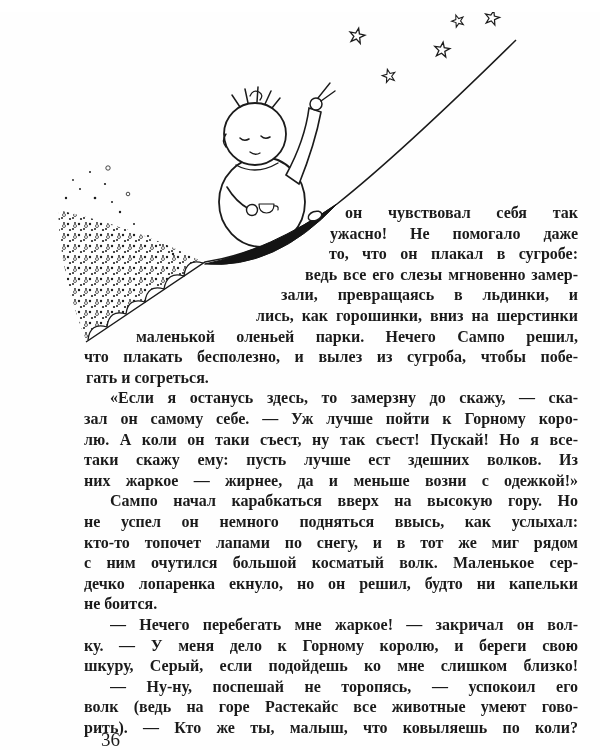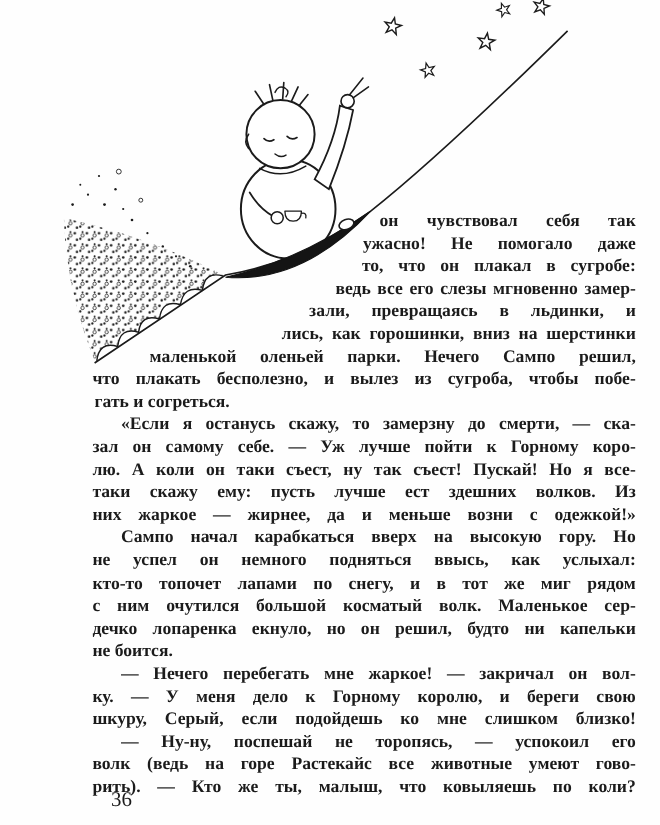--- a/index.html
+++ b/index.html
@@ -1,20 +1,20 @@
 <!DOCTYPE html>
 <html><head>
 <meta charset="utf-8">
 <style>
   html,body{margin:0;padding:0;}
   body{
     width:600px;height:750px;background:#ffffff;position:relative;
     overflow:hidden;font-family:"Liberation Serif",serif;
   }
-  .page{position:absolute;inset:0;background:#fefefe;}
+  .page{position:absolute;inset:0;background:#fefefe;margin-top:12px;}
   svg.illus{position:absolute;top:0;left:0;}
   .line{
     position:absolute;height:21px;line-height:21px;overflow:hidden;
     font-size:16px;font-weight:700;color:#1b1b1b;
   }
   .j{text-align:justify;text-align-last:justify;}
   .pagenum{
     position:absolute;top:717px;left:101px;
     font-size:19px;font-weight:400;color:#1b1b1b;
   }
@@ -93,21 +93,21 @@
     <div class="line j" style="top:190px;left:345px;width:233px">он чувствовал себя так</div>
     <div class="line j" style="top:211px;left:330px;width:248px">ужасно! Не помогало даже</div>
     <div class="line j" style="top:231px;left:329px;width:249px">то, что он плакал в сугробе:</div>
     <div class="line j" style="top:252px;left:305px;width:273px">ведь все его слезы мгновенно замер-</div>
     <div class="line j" style="top:272px;left:281px;width:297px">зали, превращаясь в льдинки, и скатыва-</div>
     <div class="line j" style="top:293px;left:256px;width:322px">лись, как горошинки, вниз на шерстинки его</div>
     <div class="line j" style="top:314px;left:136px;width:442px">маленькой оленьей парки. Нечего Сампо решил,</div>
     <div class="line j" style="top:334px;left:84px;width:494px">что плакать бесполезно, и вылез из сугроба, чтобы побе-</div>
     <div class="line" style="top:355px;left:86px;width:494px">гать и согреться.</div>
 
-    <div class="line j" style="top:375px;left:110px;width:468px">«Если я останусь скажу, то замерзну до смерти, — ска-</div>
+    <div class="line j" style="top:375px;left:110px;width:468px">«Если я останусь здесь, то замерзну до скажу, — ска-</div>
     <div class="line j" style="top:396px;left:84px;width:494px">зал он самому себе. — Уж лучше пойти к Горному коро-</div>
     <div class="line j" style="top:417px;left:84px;width:494px">лю. А коли он таки съест, ну так съест! Пускай! Но я все-</div>
     <div class="line j" style="top:437px;left:84px;width:494px">таки скажу ему: пусть лучше ест здешних волков. Из</div>
     <div class="line j" style="top:458px;left:84px;width:494px">них жаркое — жирнее, да и меньше возни с одежкой!»</div>
 
     <div class="line j" style="top:478px;left:110px;width:468px">Сампо начал карабкаться вверх на высокую гору. Но</div>
     <div class="line j" style="top:499px;left:84px;width:494px">не успел он немного подняться ввысь, как услыхал:</div>
     <div class="line j" style="top:520px;left:84px;width:494px">кто-то топочет лапами по снегу, и в тот же миг рядом</div>
     <div class="line j" style="top:540px;left:84px;width:494px">с ним очутился большой косматый волк. Маленькое сер-</div>
     <div class="line j" style="top:561px;left:84px;width:494px">дечко лопаренка екнуло, но он решил, будто ни капельки</div>

